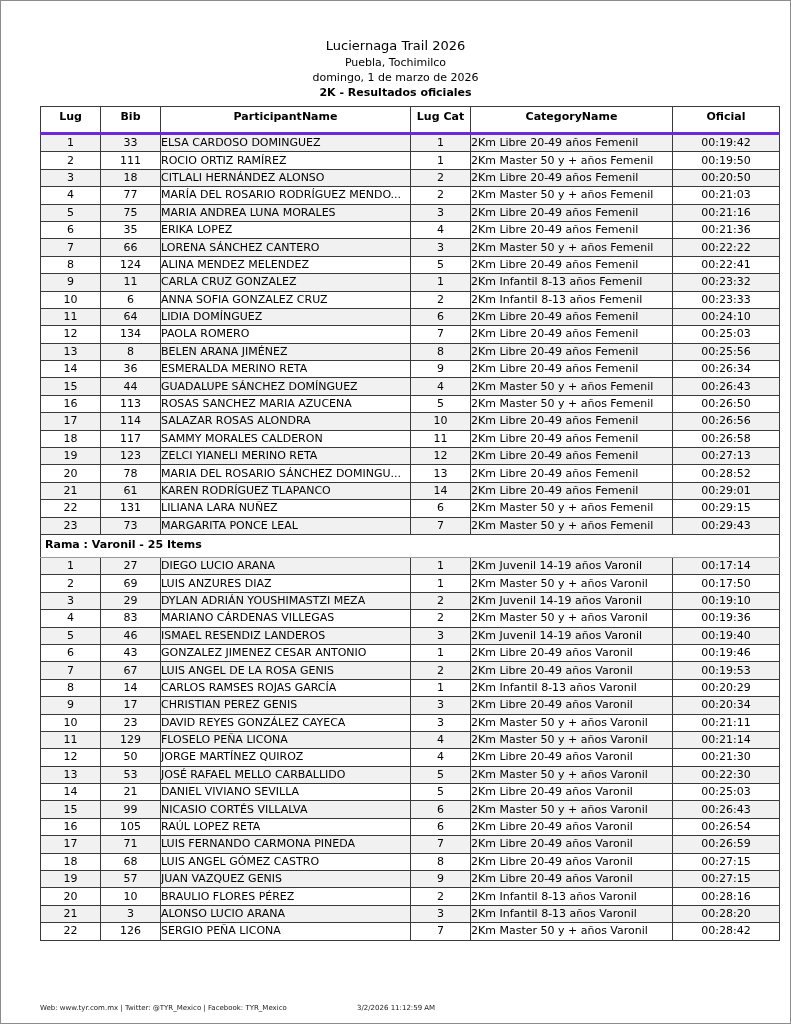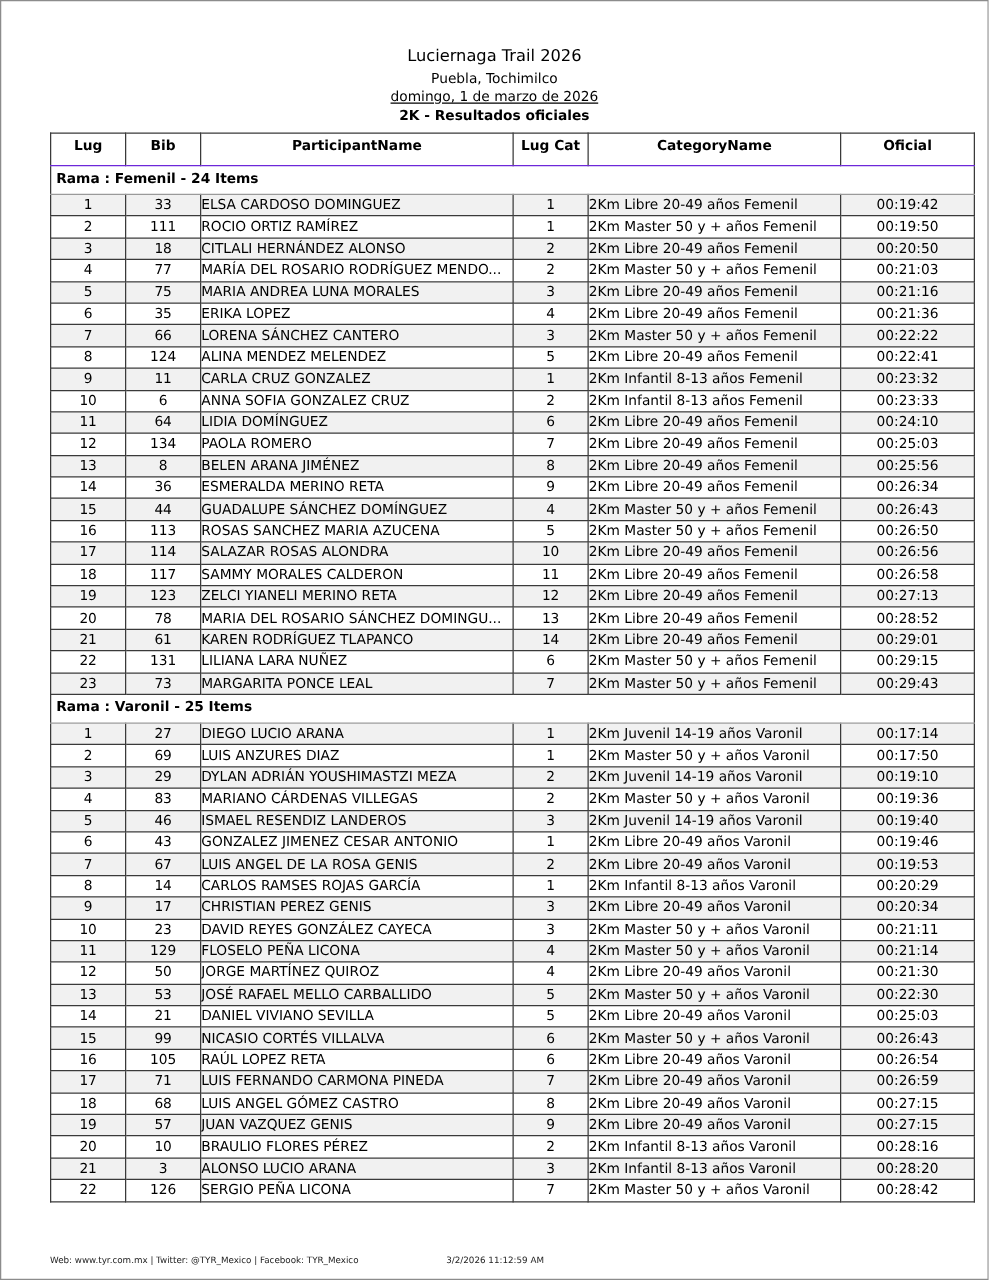--- a/index.html
+++ b/index.html
@@ -7,35 +7,35 @@
       width: 791px; height: 1024px; position: relative; overflow: hidden;
       font-family: "DejaVu Sans", sans-serif; color: #000;
     }
     .page-frame {
       position: absolute; left: 0; top: 0; width: 789px; height: 1022px;
       border: 1px solid #8c8c8c;
     }
     .hdr { position: absolute; left: 0; width: 791px; text-align: center; }
     .hdr .title { position: absolute; top: 38px; width: 100%; font-size: 13px; }
     .hdr .loc { position: absolute; top: 56px; width: 100%; font-size: 11px; }
-    .hdr .date { position: absolute; top: 71px; width: 100%; font-size: 11px; text-decoration: underline; }
+    .hdr .date { position: absolute; top: 71px; width: 100%; font-size: 11px; }
     .hdr .sub { position: absolute; top: 86px; width: 100%; font-size: 11px; font-weight: bold; }
 
     table.results {
       position: absolute; left: 40px; top: 106px; width: 739px;
       border-collapse: collapse; table-layout: fixed;
       font-size: 11px;
     }
     table.results td, table.results th {
       border: 1px solid #3a3a3a; padding: 0; height: 16.4px; line-height: 16px;
       white-space: nowrap; overflow: hidden;
     }
     table.results thead th {
       height: 25px; font-weight: bold; text-align: center; vertical-align: top; line-height: 20px;
-      border-bottom: 1px solid #6d28d9;
+      border-bottom: 3px solid #6d28d9;
     }
     td.c { text-align: center; }
     td.l { text-align: left; padding-left: 5px; text-overflow: ellipsis; }
     tr.group td {
       height: 22px; font-weight: bold; padding-left: 4px; text-align: left; line-height: 20px;
       border-left: 1px solid #3a3a3a; border-right: 1px solid #3a3a3a;
       border-top: 1px solid #c8c8c8; border-bottom: 1px solid #9a9a9a;
       vertical-align: top;
     }
     tr.row:nth-child(even) td { background: #ffffff; }
@@ -70,23 +70,20 @@
     <tr>
       <th>Lug</th>
       <th>Bib</th>
       <th>ParticipantName</th>
       <th>Lug Cat</th>
       <th>CategoryName</th>
       <th>Oficial</th>
     </tr>
   </thead>
   <tbody id="results-body">
-      <tr class="group">
-        <td colspan="6">Rama : Femenil - 24 Items</td>
-      </tr>
       <tr class="row alt">
         <td class="c">1</td>
         <td class="c">33</td>
         <td class="l">ELSA CARDOSO DOMINGUEZ</td>
         <td class="c">1</td>
         <td class="l">2Km Libre 20-49 años Femenil</td>
         <td class="c">00:19:42</td>
       </tr>
       <tr class="row">
         <td class="c">2</td>

